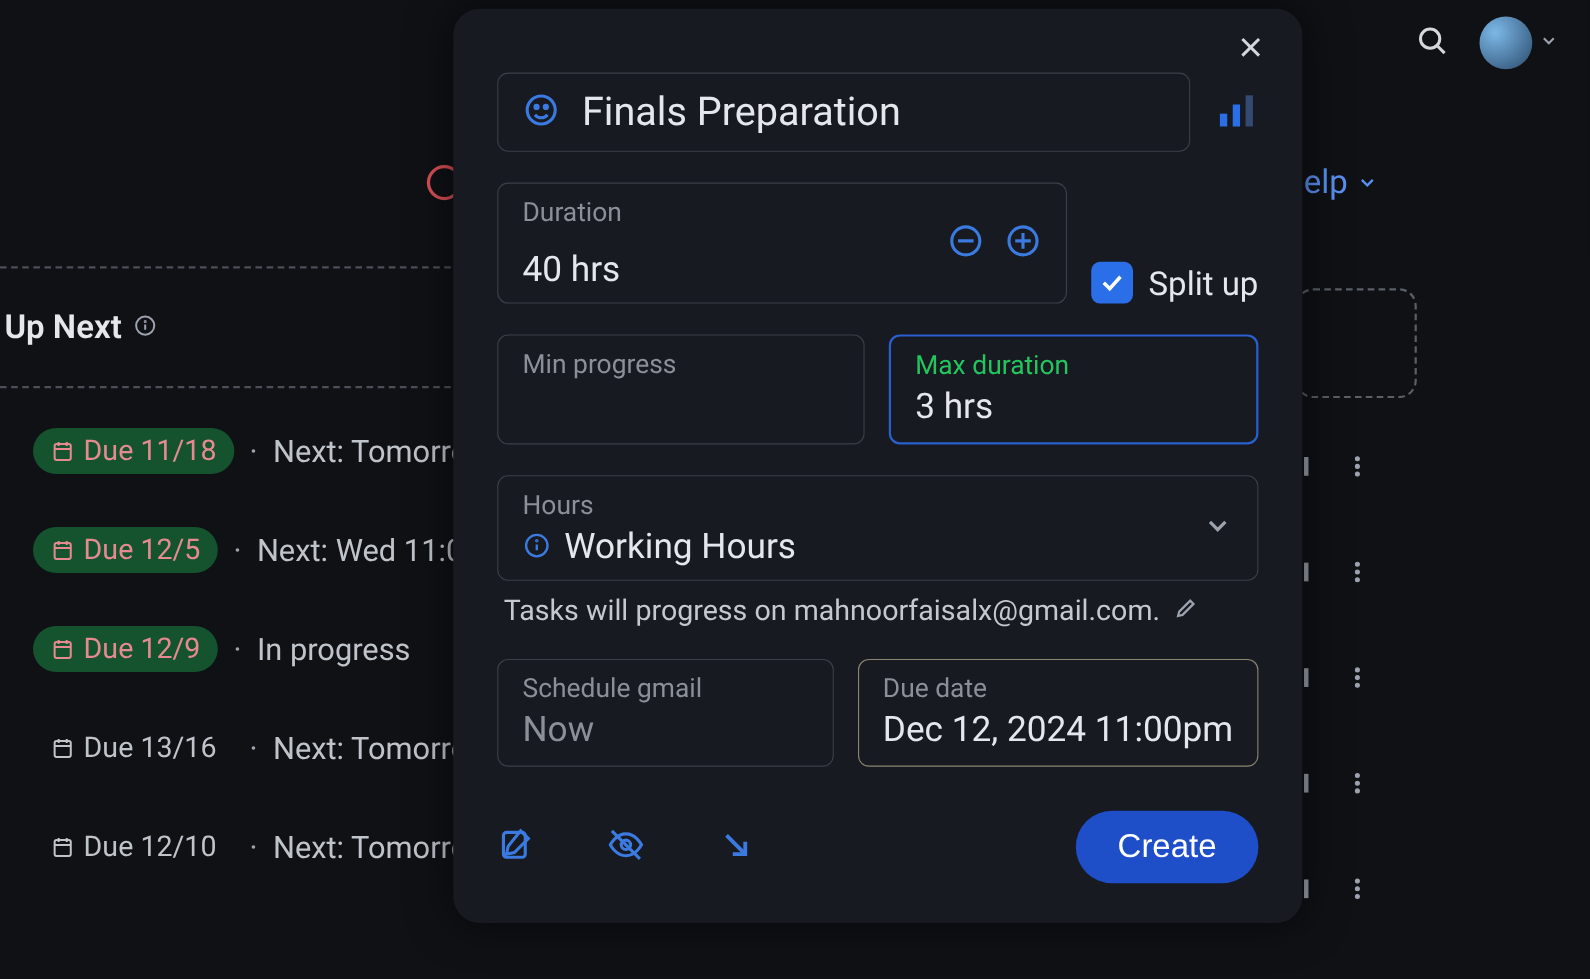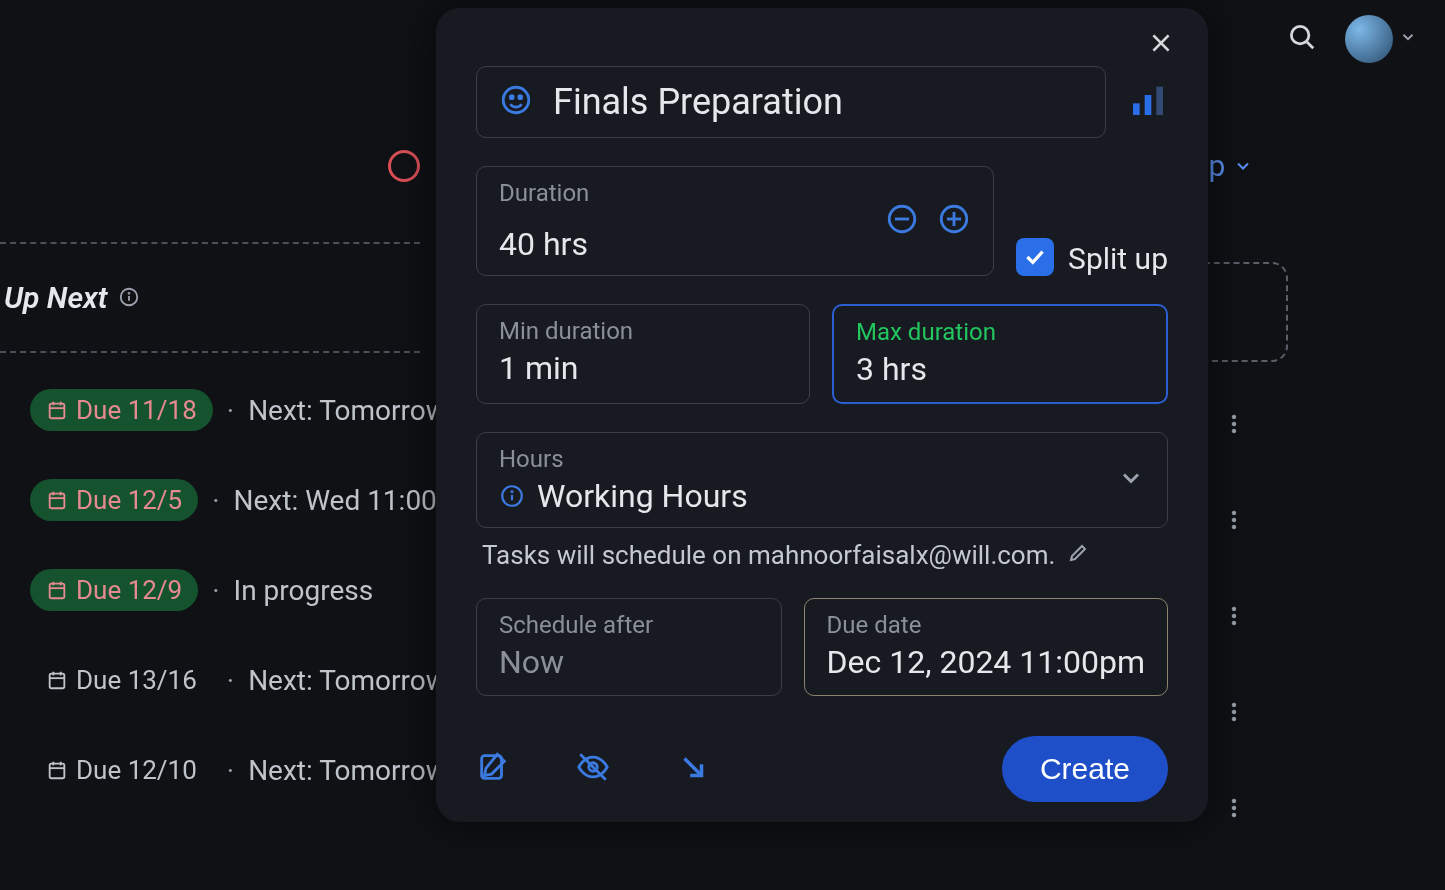--- a/index.html
+++ b/index.html
@@ -50,21 +50,20 @@
     width: 420px;
   }
   .dashed-sep {
     border-top: 2px dashed #4a4f58;
     margin: 12px 0;
   }
   .upnext {
     display: flex; align-items: center; gap: 10px;
     font-size: 30px; font-weight: 600; color: #e4e7eb;
     padding: 24px 0 24px 4px;
-    font-style: italic;
   }
   .info-icon svg { width: 22px; height: 22px; stroke: #9ca3af; }
   .task-row {
     display: flex; align-items: center; gap: 14px;
     padding: 24px 0 24px 30px;
     font-size: 28px;
     color: #bfc4cb;
     white-space: nowrap;
   }
   .due-badge {
@@ -109,23 +108,22 @@
     border-radius: 16px;
   }
 
   
   .modal {
     position: absolute;
     left: 412px; top: 8px;
     width: 772px;
     background: #171a20;
     border-radius: 24px;
-    padding: 40px 40px 20px 40px;
+    padding: 40px 40px 36px 40px;
     box-shadow: 0 0 40px rgba(0,0,0,0.6);
-    margin-left: 24px;
   }
   .close-btn {
     position: absolute;
     top: 22px; right: 34px;
     cursor: pointer;
   }
   .close-btn svg { width: 26px; height: 26px; stroke: #d4d8dc; }
 
   .title-row {
     display: flex; align-items: center; gap: 22px;
@@ -469,22 +467,21 @@
         <svg viewBox="0 0 24 24" fill="none">
             <polyline points="5 12 10 17 19 7"></polyline>
           </svg>
       </span>
       <span>Split up</span>
     </label>
   </div>
 
   <div class="row">
     <div class="field half">
-      <span class="field-label">Min duration</span>
-      <span class="field-value">1 min</span>
+      <span class="field-label">Min progress</span>
     </div>
     <div class="field half active">
       <span class="field-label active">Max duration</span>
       <span class="field-value">3 hrs</span>
     </div>
   </div>
 
   <div class="row">
     <div class="hours-field" style="flex:1">
       <div class="hours-left">
@@ -500,31 +497,31 @@
       </div>
       <span class="chevron">
         <svg viewBox="0 0 24 24" fill="none" stroke-width="2.5">
             <polyline points="6 9 12 15 18 9"></polyline>
           </svg>
       </span>
     </div>
   </div>
 
   <div class="schedule-note">
-    <span>Tasks will schedule on mahnoorfaisalx@will.com.</span>
+    <span>Tasks will progress on mahnoorfaisalx@gmail.com.</span>
     <span>
       <svg viewBox="0 0 24 24" fill="none" stroke-width="2">
           <path d="M4 20l4-1 10-10-3-3L5 16l-1 4z"></path>
         </svg>
     </span>
   </div>
 
   <div class="row">
     <div class="field half">
-      <span class="field-label">Schedule after</span>
+      <span class="field-label">Schedule gmail</span>
       <span class="field-value muted">Now</span>
     </div>
     <div class="field half accent">
       <span class="field-label">Due date</span>
       <span class="field-value" style="white-space:nowrap; overflow:hidden">Dec 12, 2024 11:00pm</span>
     </div>
   </div>
 
   <div class="bottom-row">
     <span class="action-icon">

